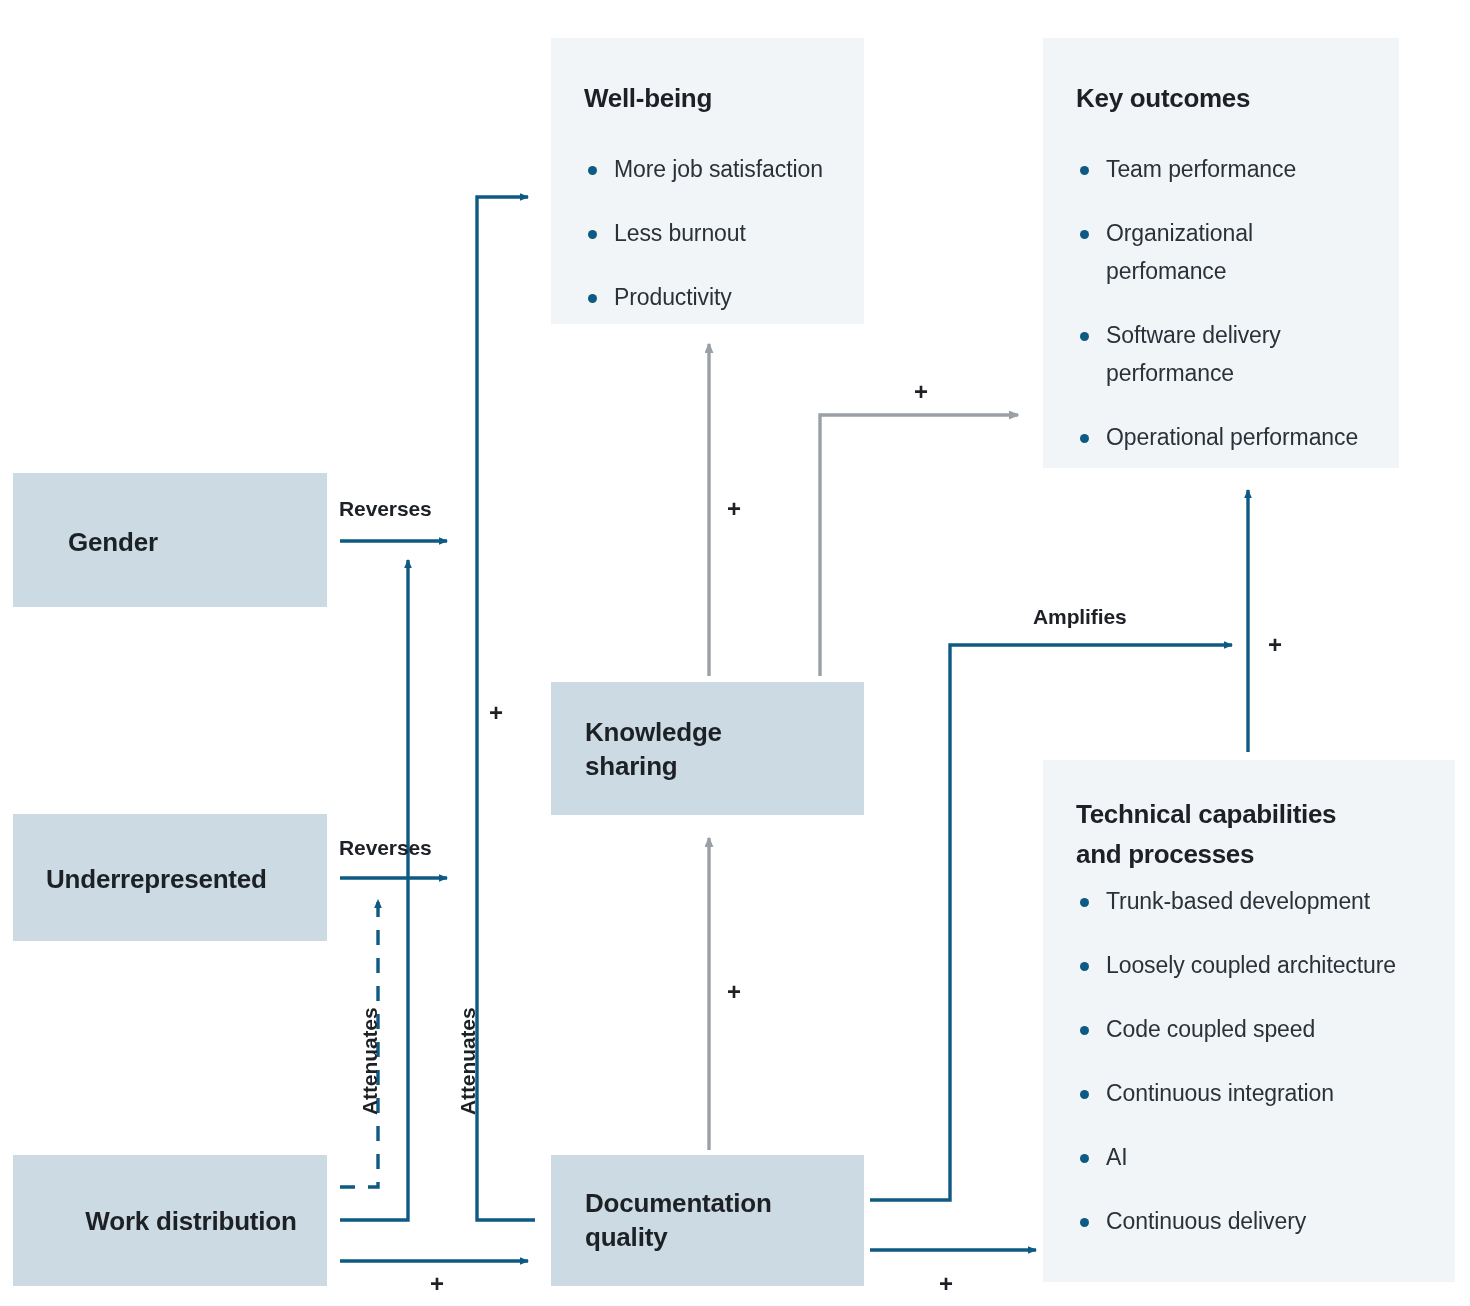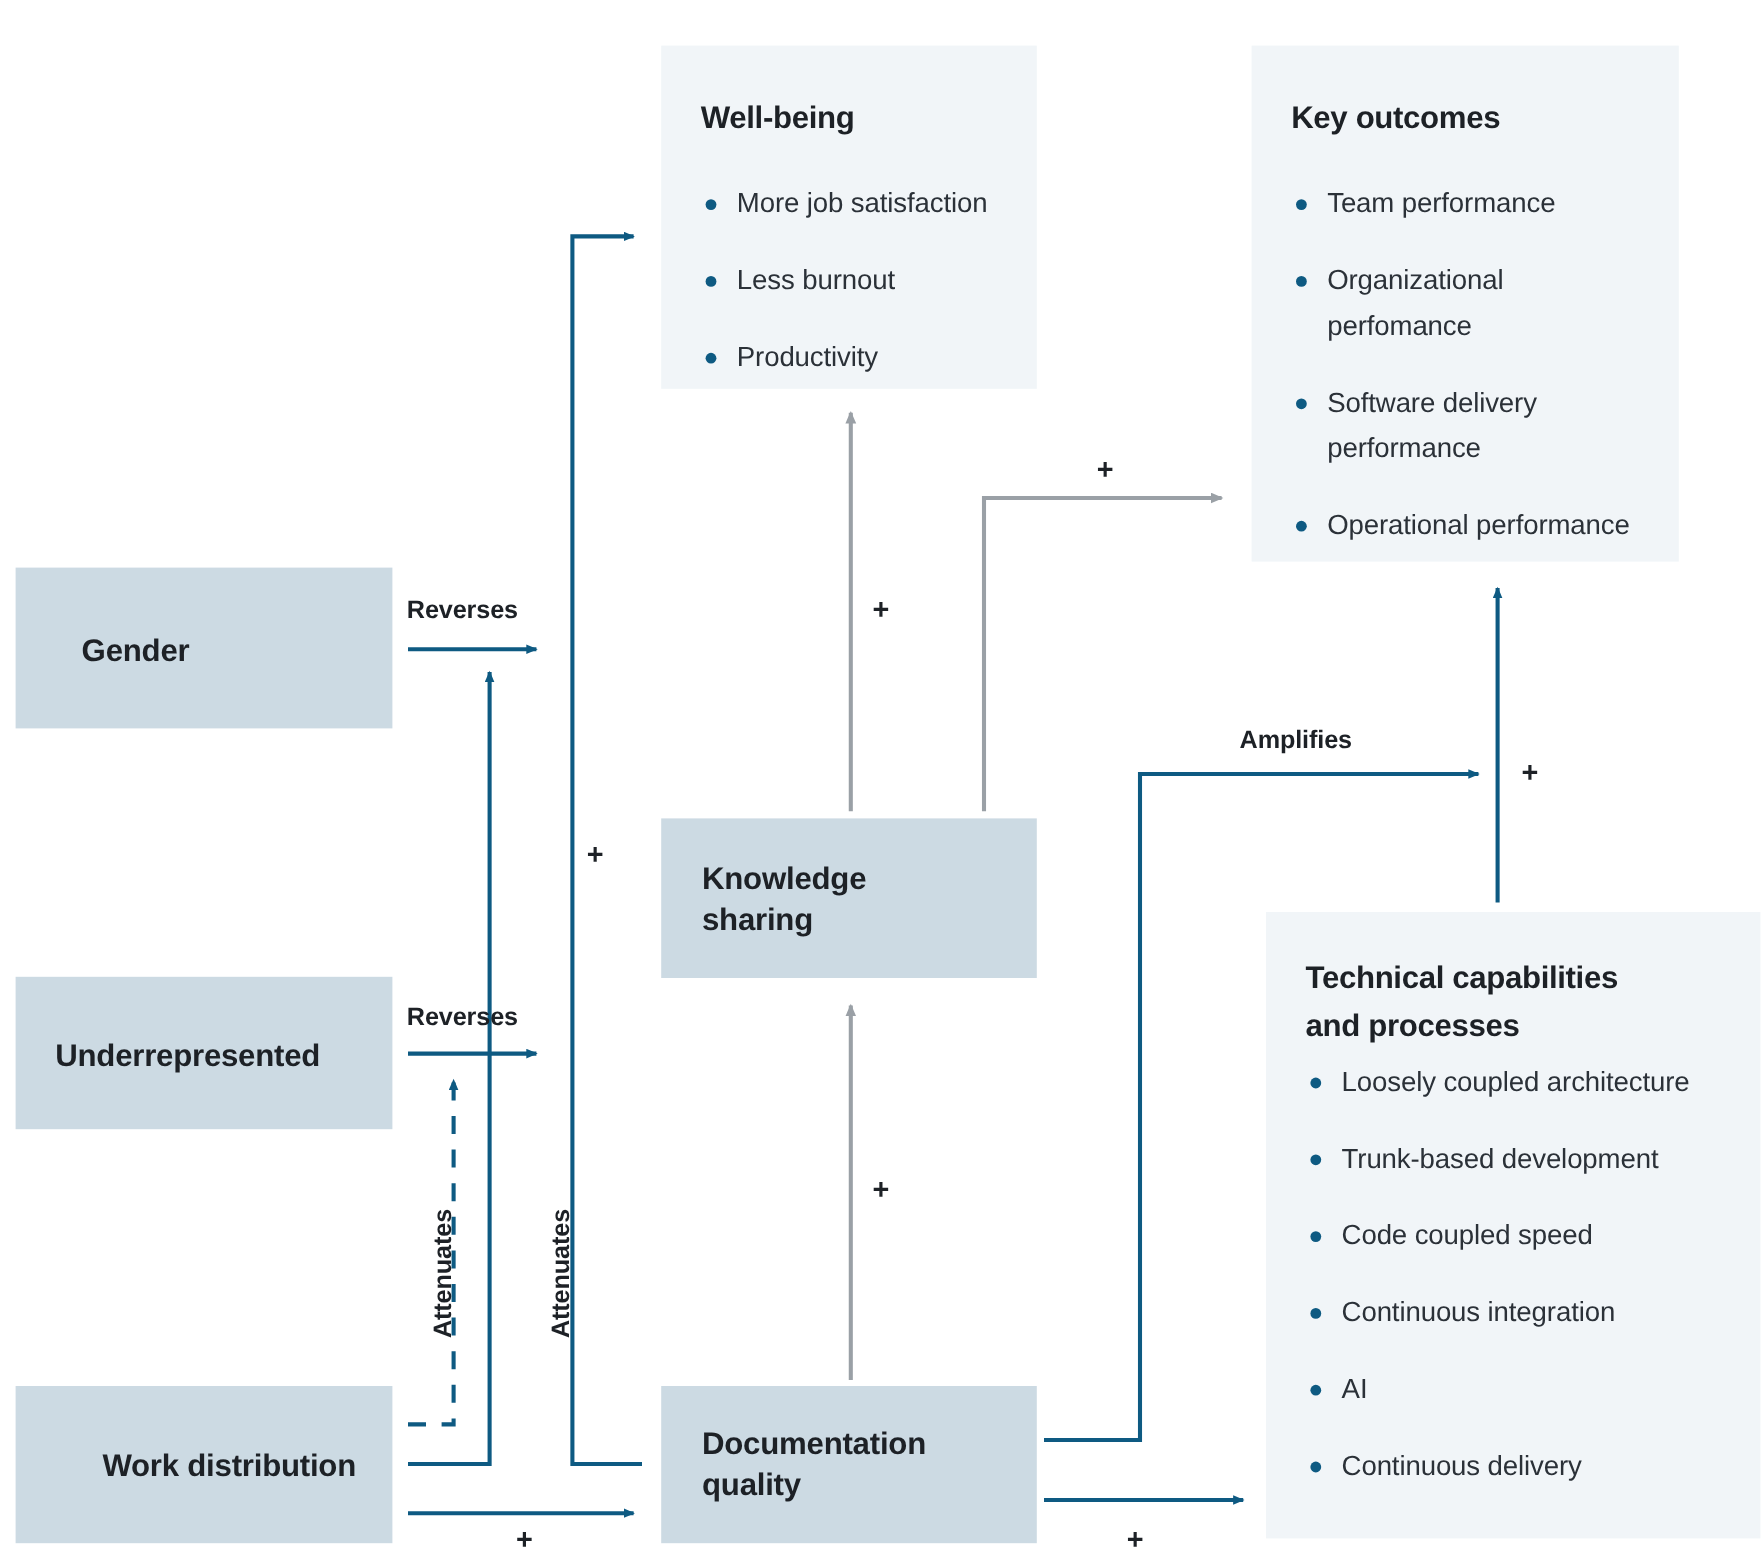--- a/index.html
+++ b/index.html
@@ -177,36 +177,36 @@
         <span class="dot"></span>
         <span>Software delivery performance</span>
       </li>
       <li>
         <span class="dot"></span>
         <span>Operational performance</span>
       </li>
     </ul>
   </div>
 
-  <div class="box box-light" style="left:1043px; top:760px; width:412px; height:522px;margin-left:12px;">
+  <div class="box box-light" style="left:1043px; top:760px; width:412px; height:522px;">
     <div class="panel-title" style="position:absolute; left:33px; top:34px; width:360px;">
       <span>Technical capabilities</span><br>
       <span>and processes</span>
     </div>
     <ul class="bullets" style="position:absolute; left:33px; top:122px; width:370px;">
       <li style="margin-bottom:26px;">
         <span class="dot"></span>
+        <span>Trunk-based development</span>
+      </li>
+      <li style="margin-bottom:26px;">
+        <span class="dot"></span>
         <span>Loosely coupled architecture</span>
       </li>
       <li style="margin-bottom:26px;">
         <span class="dot"></span>
-        <span>Trunk-based development</span>
-      </li>
-      <li style="margin-bottom:26px;">
-        <span class="dot"></span>
         <span>Code coupled speed</span>
       </li>
       <li style="margin-bottom:26px;">
         <span class="dot"></span>
         <span>Continuous integration</span>
       </li>
       <li style="margin-bottom:26px;">
         <span class="dot"></span>
         <span>AI</span>
       </li>

